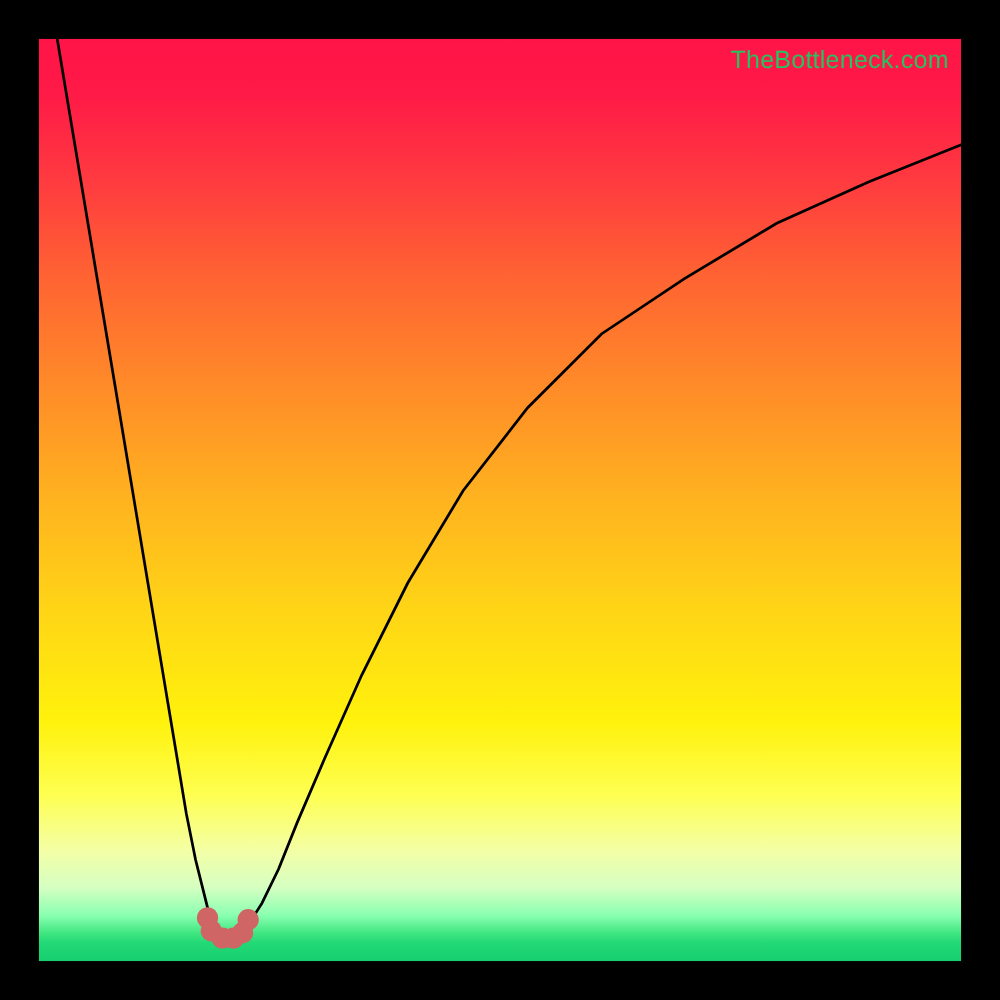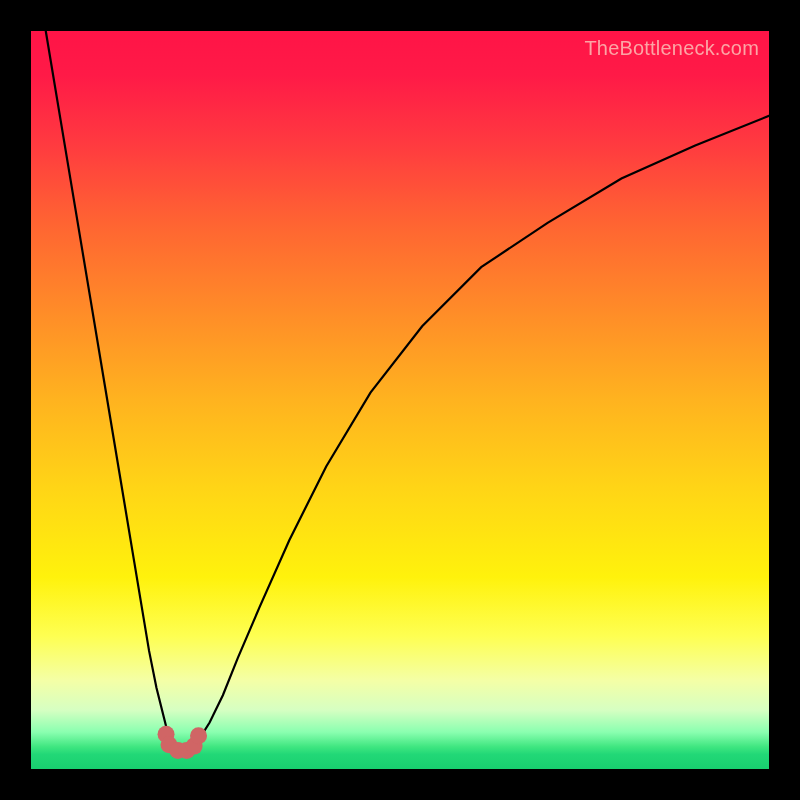--- a/index.html
+++ b/index.html
@@ -43,21 +43,21 @@
       #8affb0 95%,
       #3fe680 97%,
       #22d877 98%,
       #18cf6f 100%
     );
   }
   .watermark {
     position: absolute;
     top: 6px;
     right: 10px;
-    color: #fca5a5;
+    color: #22c55e;
     font-size: 20px;
     font-weight: 500;
     letter-spacing: 0.2px;
     user-select: none;
   }
   svg.curves {
     position: absolute;
     inset: 0;
   }
 </style>

